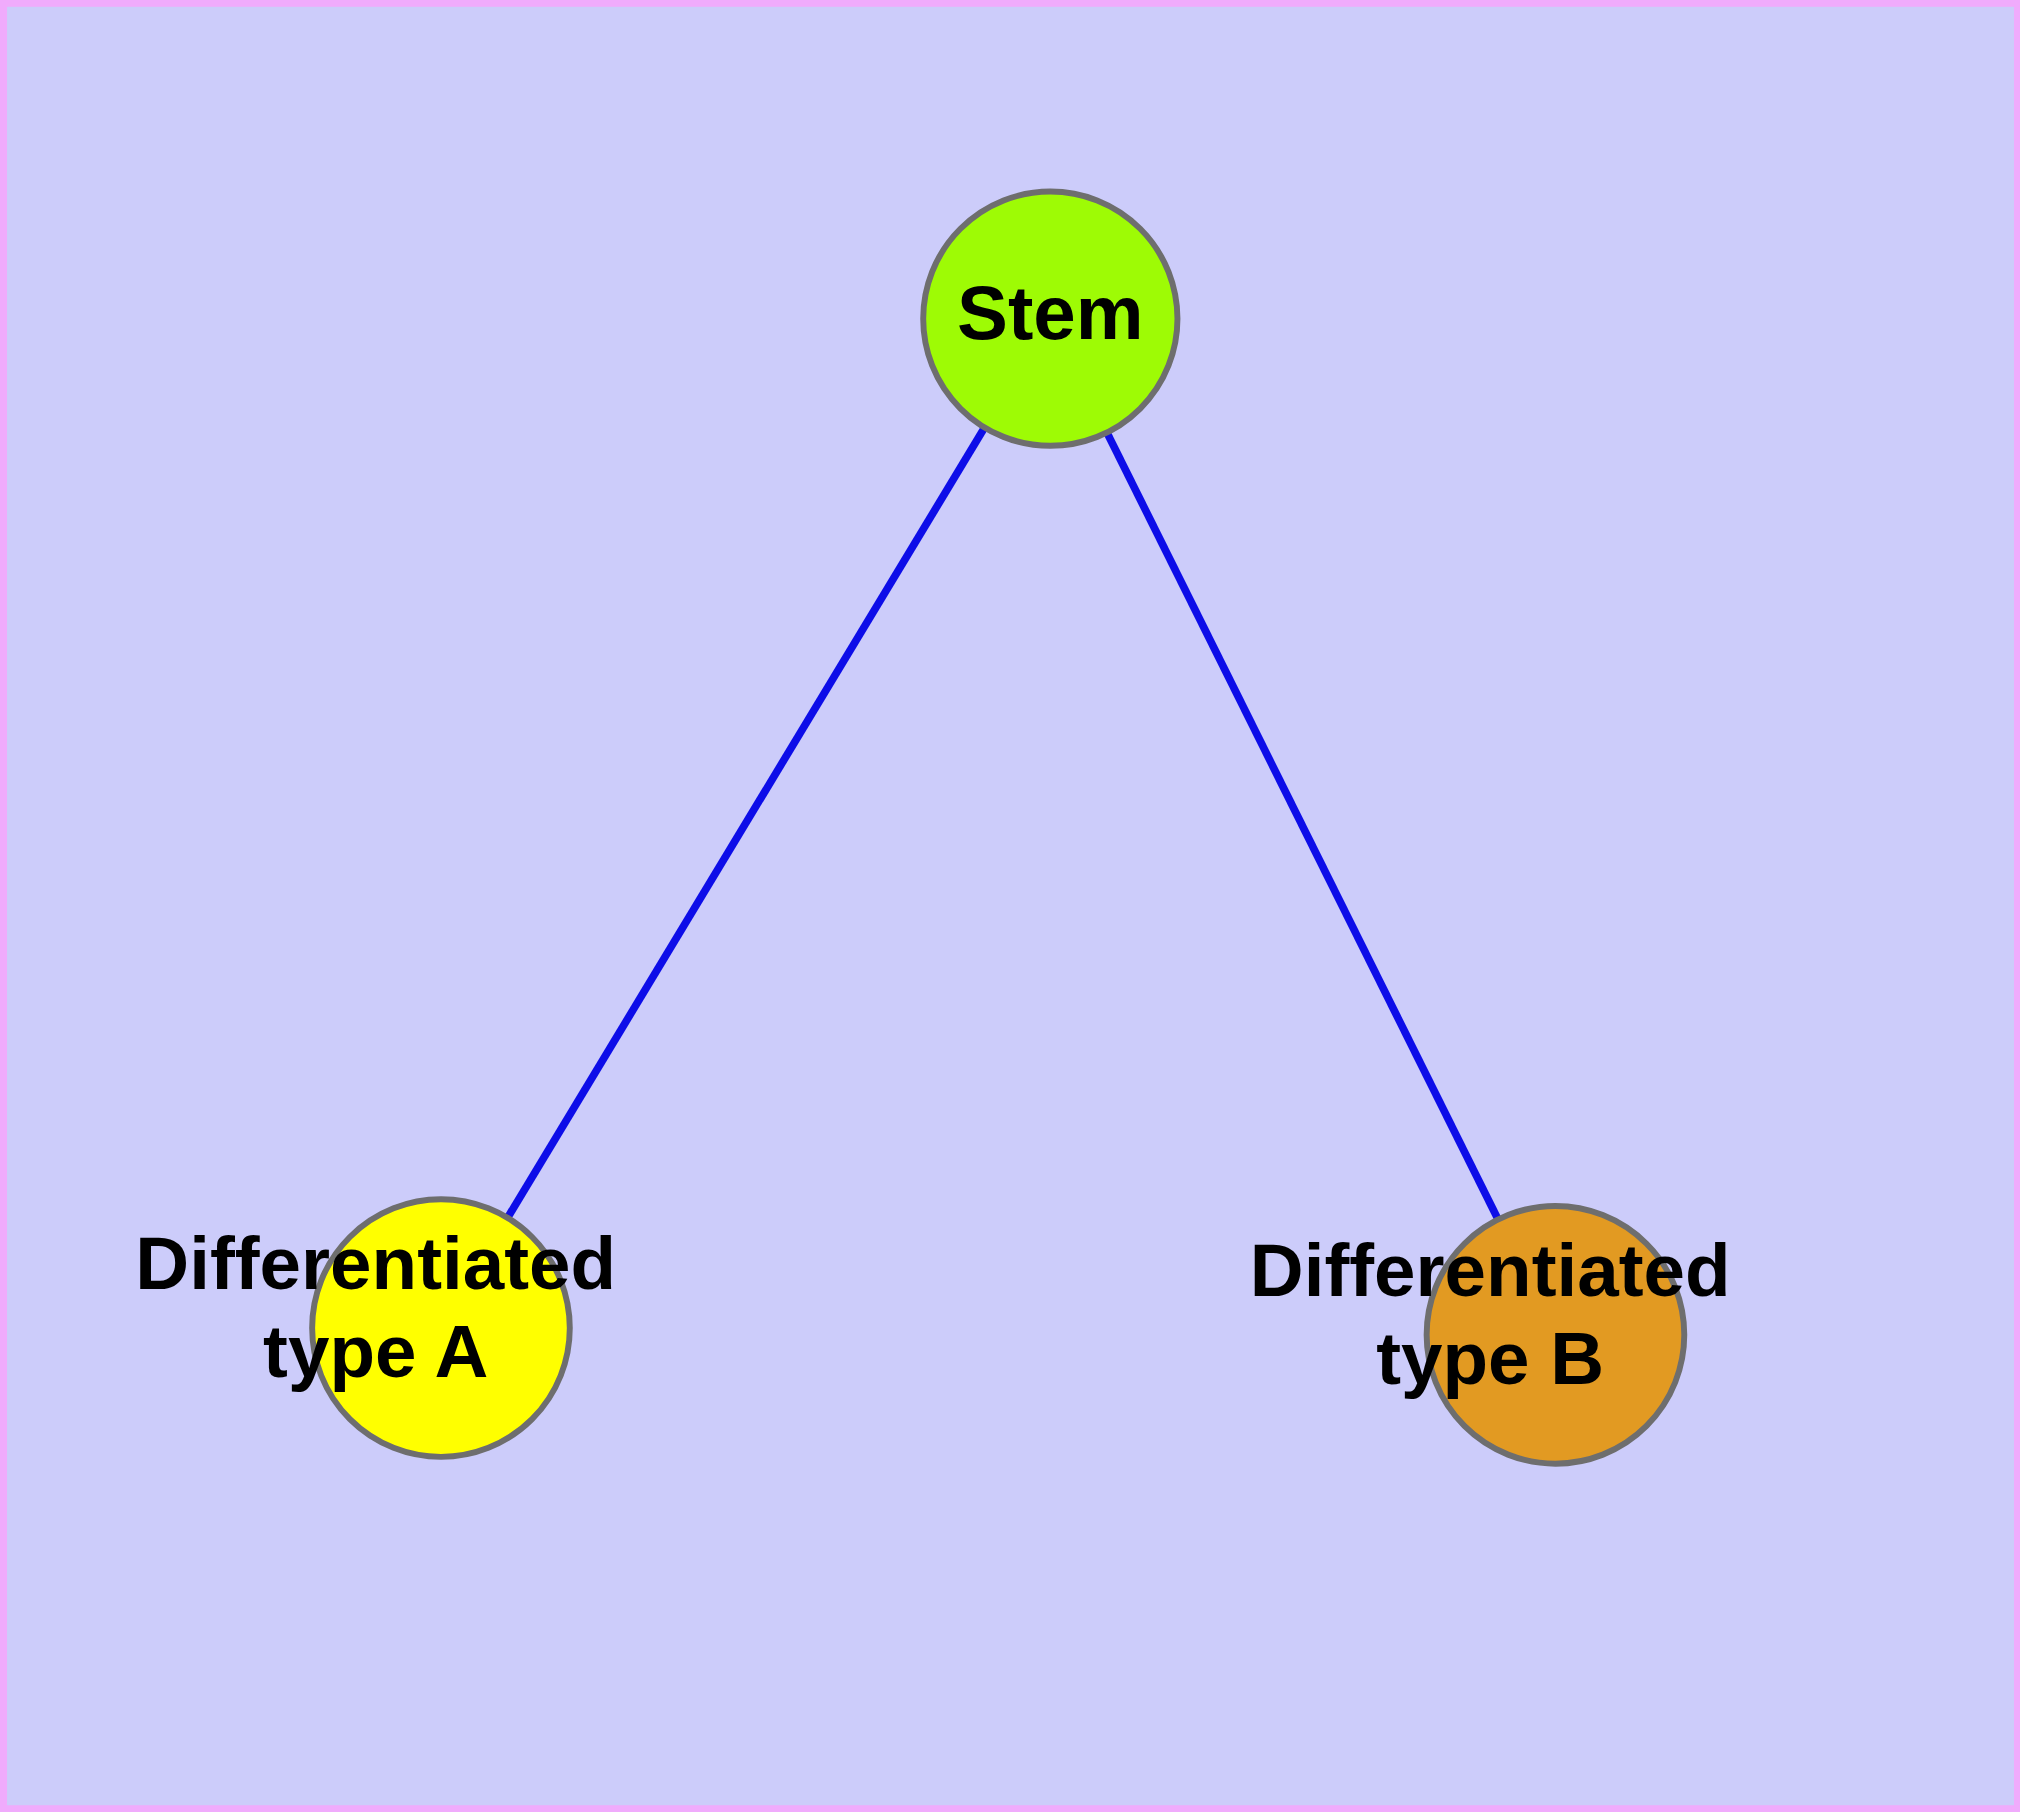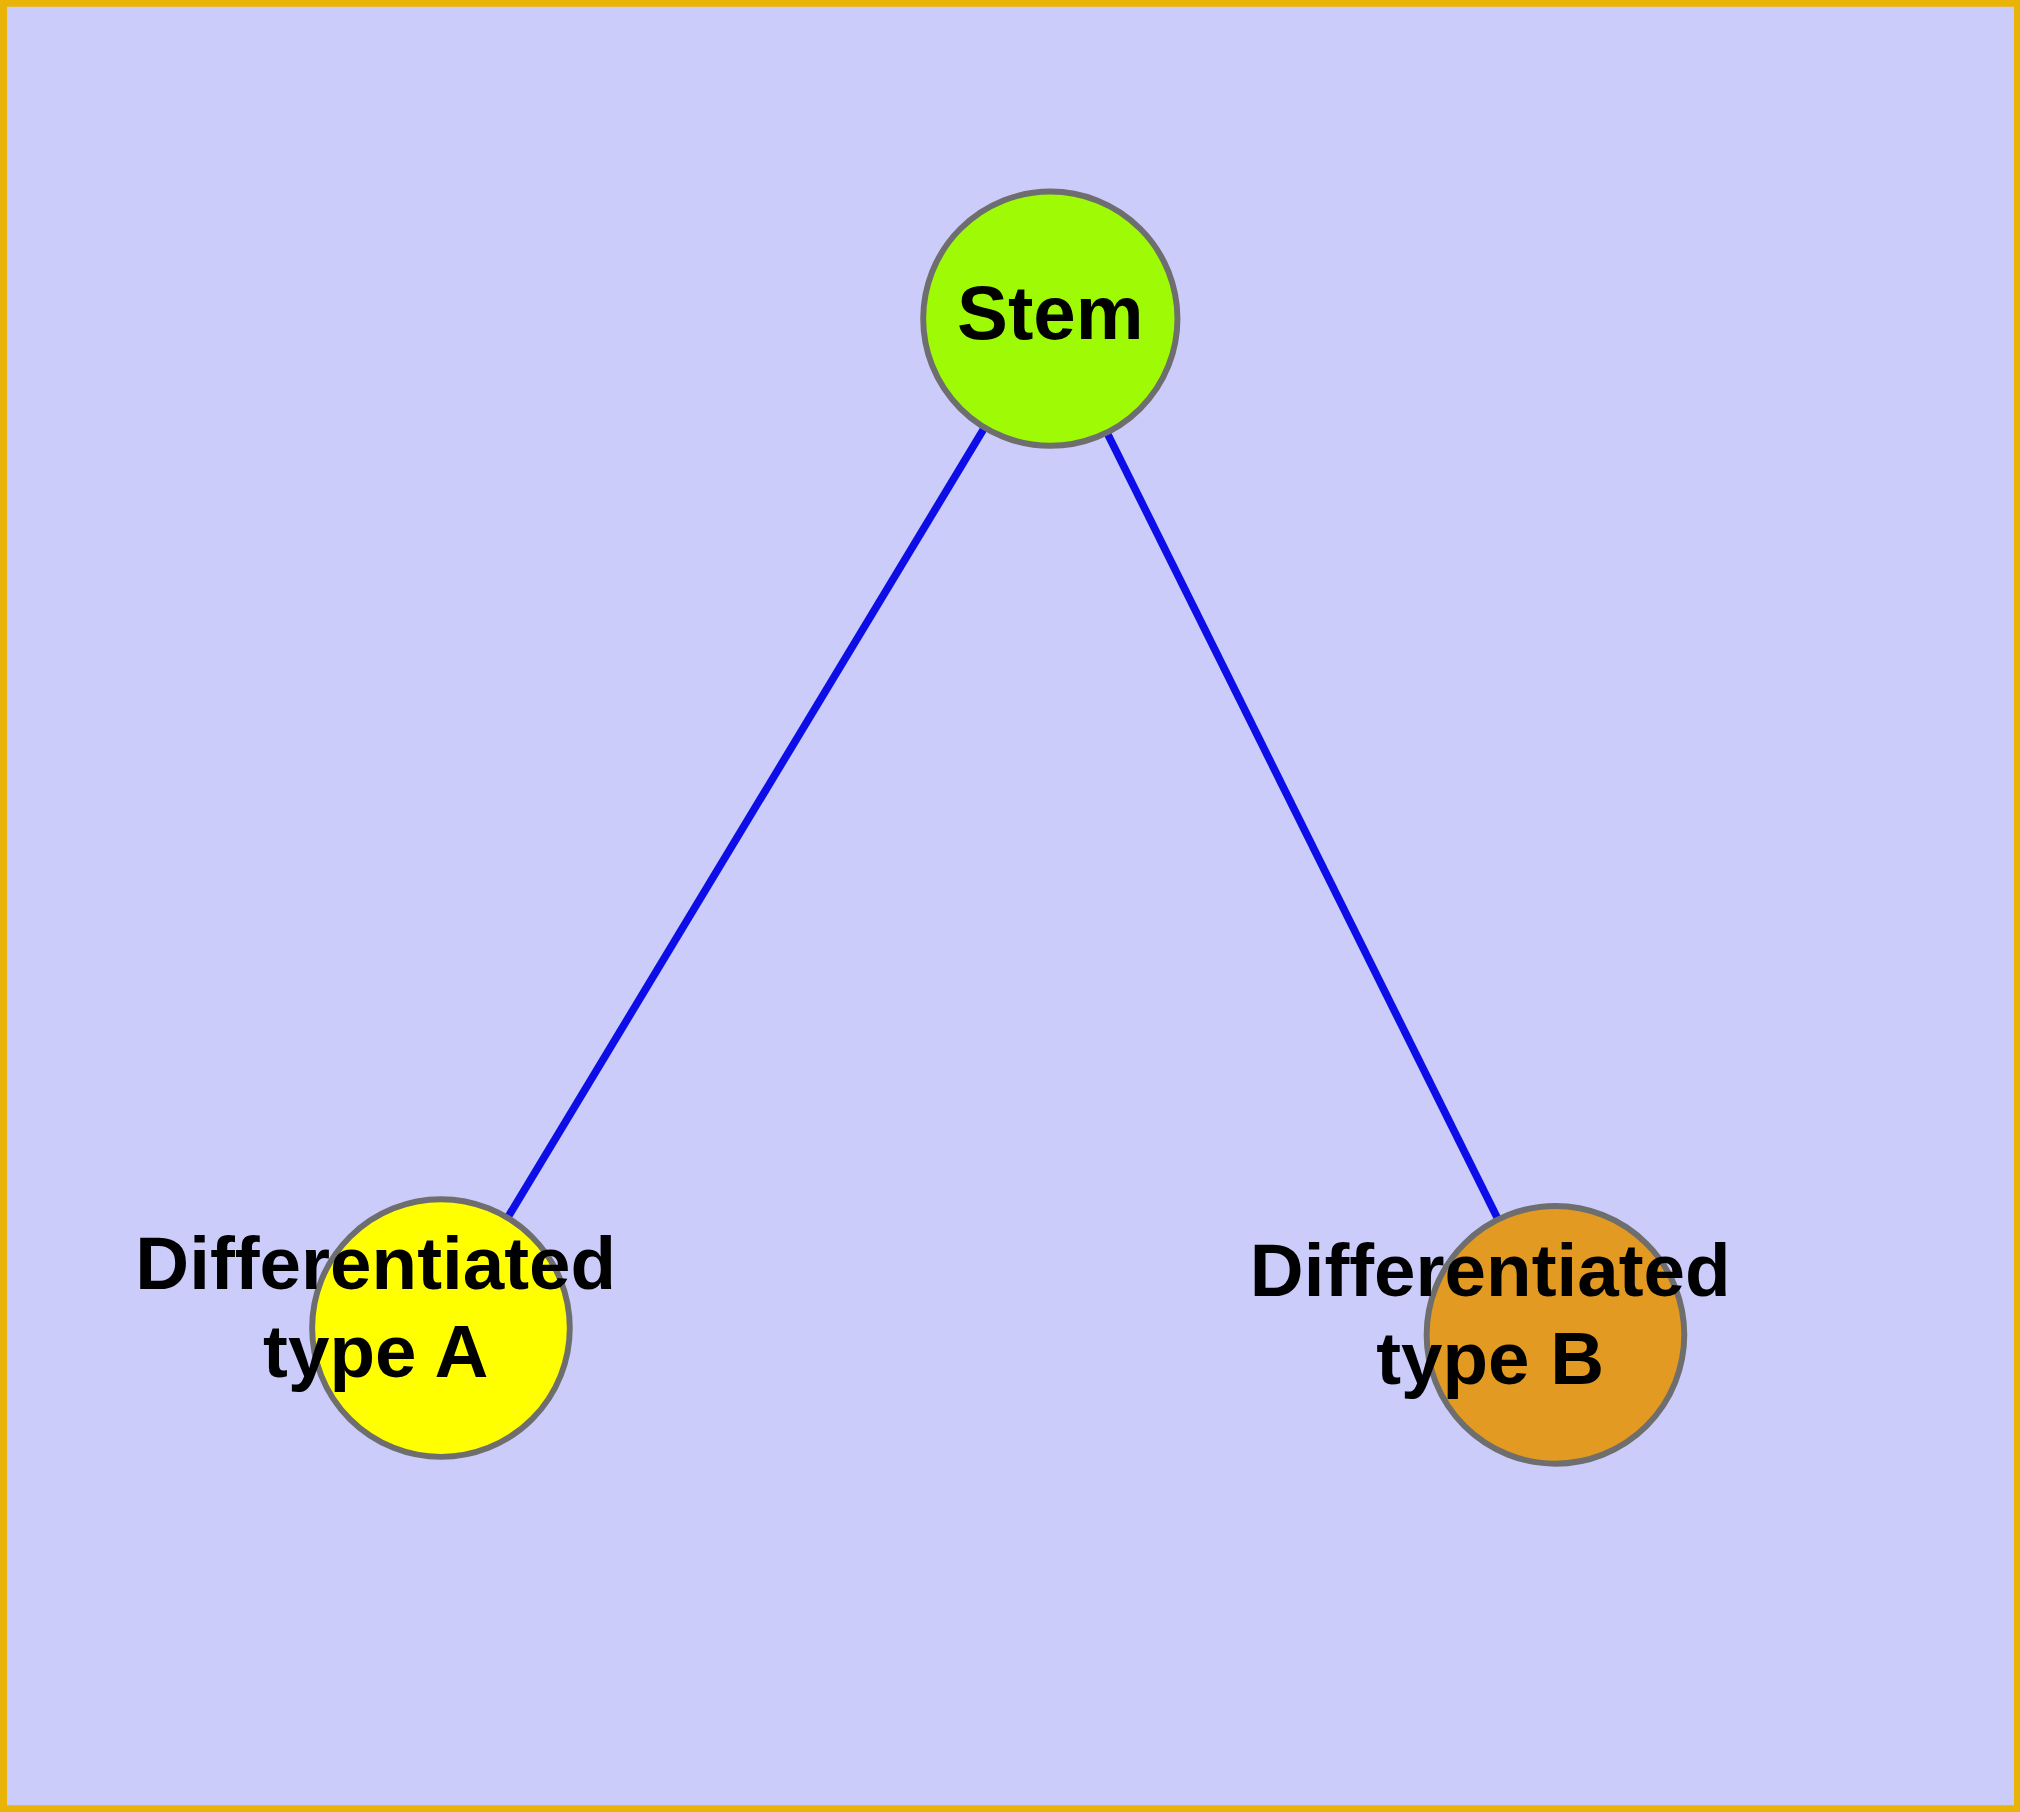--- a/index.html
+++ b/index.html
@@ -31,21 +31,21 @@
     text-anchor: middle;
     dominant-baseline: middle;
   }
   .edge-line {
     stroke-linecap: butt;
   }
 </style>
 </head>
 <body>
 
-<div id="graph-canvas" style="background: #eab308;">
+<div id="graph-canvas" style="background: #f0abfc;">
   <svg id="graph-svg" viewBox="0 0 2384 2138" xmlns="http://www.w3.org/2000/svg">
 
     <rect id="bg-rect" x="8" y="8" width="2368" height="2122" fill="#ccccfa"></rect>
 
     <g id="edges-layer">
         <line x1="1239" y1="376" x2="520" y2="1567" stroke="#0d0de8" stroke-width="9" class="edge-line"></line>
         <line x1="1239" y1="376" x2="1835" y2="1575" stroke="#0d0de8" stroke-width="9" class="edge-line"></line>
       </g>
     <g id="nodes-layer">
         <g>

